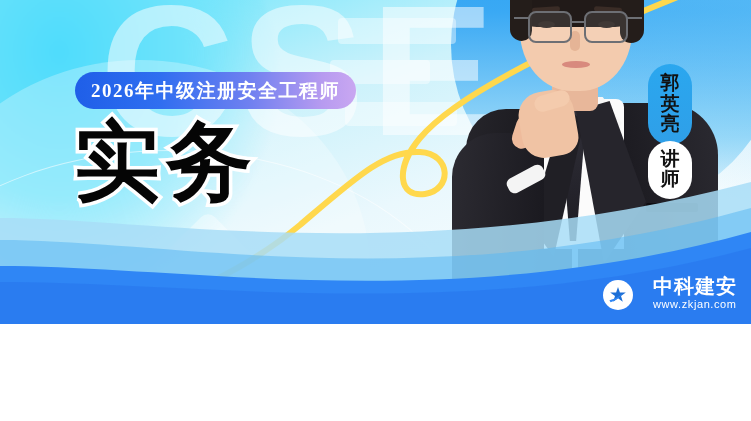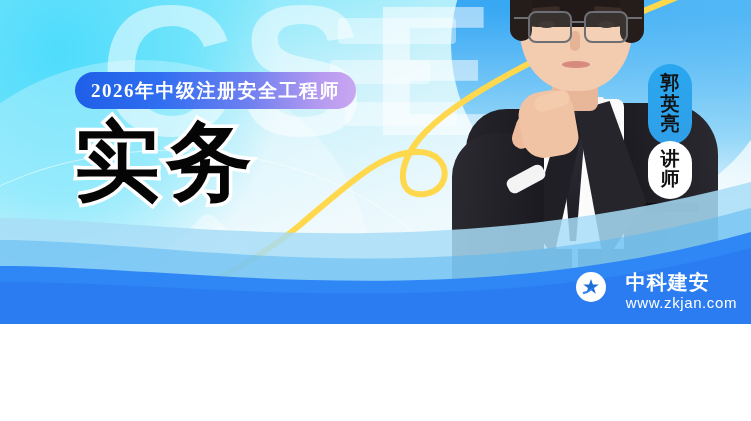--- a/index.html
+++ b/index.html
@@ -226,35 +226,35 @@
     border-radius:22px;
     padding:8px 0 9px;
     display:flex; flex-direction:column; align-items:center;
     color:#111;
     font-size:19px; font-weight:700; line-height:1.08;
   }
 
   
   .logo {
     position:absolute; right:14px; bottom:14px;
-    display:flex; align-items:flex-start; gap:20px;
+    display:flex; align-items:flex-end; gap:20px;
   }
   .logo-mark {
     width:30px; height:30px; border-radius:50%;
     background:#ffffff;
     display:flex; align-items:center; justify-content:center;
     flex:0 0 auto;
   }
   .logo-text { display:flex; flex-direction:column; line-height:1; }
   .logo-cn {
     color:#ffffff; font-size:20px; font-weight:700; letter-spacing:1px;
     white-space:nowrap;
   }
   .logo-url {
-    color:#ffffff; font-size:15px; letter-spacing:.6px; margin-top:3px;
+    color:#ffffff; font-size:11px; letter-spacing:.6px; margin-top:3px;
     white-space:nowrap;
     font-family:"Liberation Sans","DejaVu Sans",sans-serif;
   }
 </style>
 </head>
 <body>
 
 <div class="banner">
 
   <div class="bg-left-cyan"></div>

